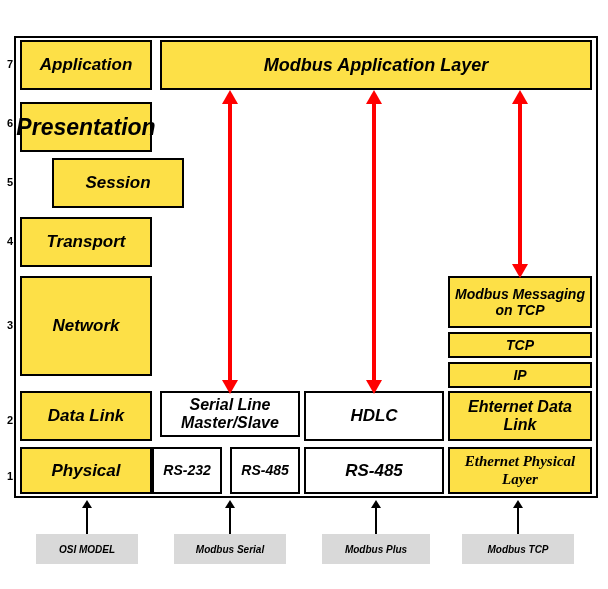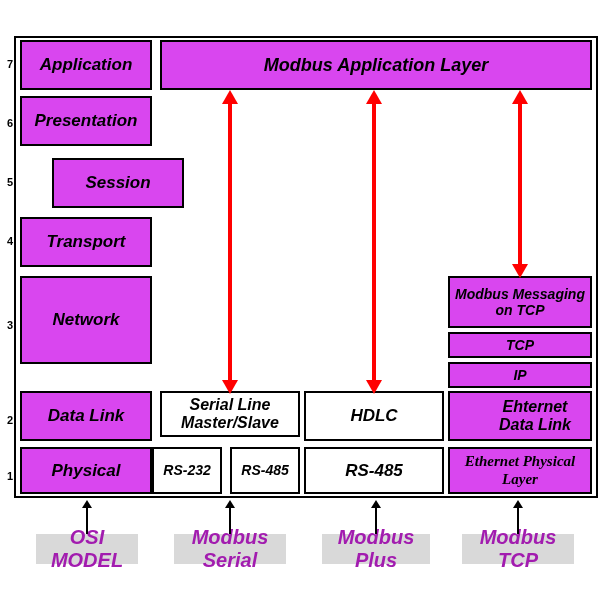--- a/index.html
+++ b/index.html
@@ -21,21 +21,21 @@
     border: 2px solid #000;
     display: flex;
     align-items: center;
     justify-content: center;
     text-align: center;
     font-weight: bold;
     font-style: italic;
     line-height: 1.15;
     padding: 2px 4px;
   }
-  .blue { background: #d946ef; }
+  .blue { background: #fde047; }
   .white { background: #ffffff; }
   .num {
     position: absolute;
     font-size: 11px;
     font-weight: bold;
     color: #000;
     text-align: right;
     width: 10px;
   }
   .arrow-line {
@@ -63,24 +63,24 @@
     width: 0;
     height: 0;
     border-left: 5px solid transparent;
     border-right: 5px solid transparent;
     border-bottom: 8px solid #000;
   }
   .footer-box {
     position: absolute;
     box-sizing: border-box;
     background: #d9d9d9;
-    color: #a21caf;
+    color: #000000;
     font-weight: bold;
     font-style: italic;
-    font-size: 20px;
+    font-size: 10px;
     display: flex;
     align-items: center;
     justify-content: center;
     text-align: center;
     padding: 2px 20px;
     border: none;
   }
   .outer-frame {
     position: absolute;
     box-sizing: border-box;
@@ -97,36 +97,36 @@
 
   <div class="num" style="left:3px; top:58px;">7</div>
   <div class="num" style="left:3px; top:117px;">6</div>
   <div class="num" style="left:3px; top:176px;">5</div>
   <div class="num" style="left:3px; top:235px;">4</div>
   <div class="num" style="left:3px; top:319px;">3</div>
   <div class="num" style="left:3px; top:414px;">2</div>
   <div class="num" style="left:3px; top:470px;">1</div>
 
   <div class="box blue" style="left:20px; top:40px; width:132px; height:50px; font-size:17px;">Application</div>
-  <div class="box blue" style="left:20px; top:96px; width:132px; height:50px; font-size:17px;">Presentation</div>
+  <div class="box blue" style="left:20px; top:102px; width:132px; height:50px; font-size:23px;">Presentation</div>
   <div class="box blue" style="left:20px; top:158px; width:132px; height:50px; font-size:17px;margin-left:32px;">Session</div>
   <div class="box blue" style="left:20px; top:217px; width:132px; height:50px; font-size:17px;">Transport</div>
-  <div class="box blue" style="left:20px; top:276px; width:132px; height:88px; font-size:17px;">Network</div>
+  <div class="box blue" style="left:20px; top:276px; width:132px; height:100px; font-size:17px;">Network</div>
   <div class="box blue" style="left:20px; top:391px; width:132px; height:50px; font-size:17px;">Data Link</div>
   <div class="box blue" style="left:20px; top:447px; width:132px; height:47px; font-size:17px;">Physical</div>
 
   <div class="box blue" style="left:160px; top:40px; width:432px; height:50px; font-size:18px;">Modbus Application Layer</div>
 
   <div class="box blue" style="left:448px; top:276px; width:144px; height:52px; font-size:14px;">Modbus Messaging on TCP</div>
   <div class="box blue" style="left:448px; top:332px; width:144px; height:26px; font-size:14px;">TCP</div>
   <div class="box blue" style="left:448px; top:362px; width:144px; height:26px; font-size:14px;">IP</div>
 
   <div class="box white" style="left:160px; top:391px; width:140px; height:46px; font-size:16px;">Serial Line Master/Slave</div>
   <div class="box white" style="left:304px; top:391px; width:140px; height:50px; font-size:17px;">HDLC</div>
-  <div class="box blue" style="left:448px; top:391px; width:144px; height:50px; font-size:16px;padding-left:34px;">Ehternet Data Link</div>
+  <div class="box blue" style="left:448px; top:391px; width:144px; height:50px; font-size:16px;">Ehternet Data Link</div>
 
   <div class="box white" style="left:152px; top:447px; width:70px; height:47px; font-size:14px;">RS-232</div>
   <div class="box white" style="left:230px; top:447px; width:70px; height:47px; font-size:14px;">RS-485</div>
   <div class="box white" style="left:304px; top:447px; width:140px; height:47px; font-size:17px;">RS-485</div>
   <div class="box blue" style="left:448px; top:447px; width:144px; height:47px; font-size:15px;font-family:Liberation Serif, serif;">Ethernet Physical Layer</div>
 
   <div class="arrow-line" style="left:228px; top:100px; height:284px;"></div>
   <div class="arrow-head up" style="left:222px; top:90px;"></div>
   <div class="arrow-head down" style="left:222px; top:380px;"></div>
 

